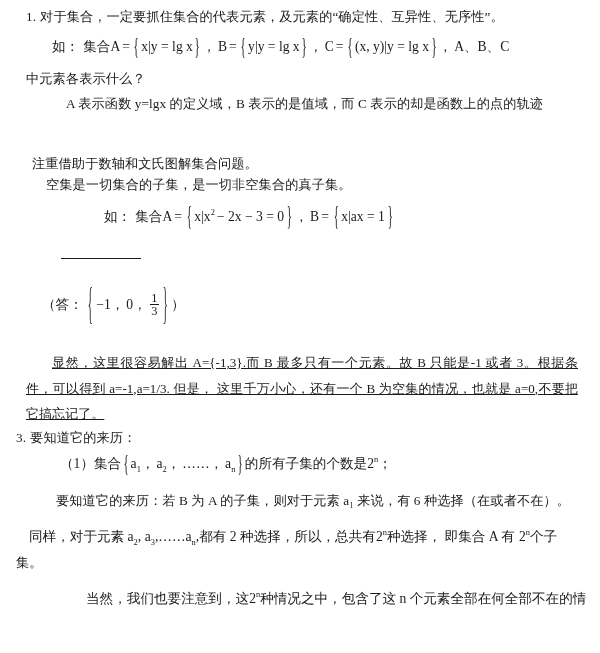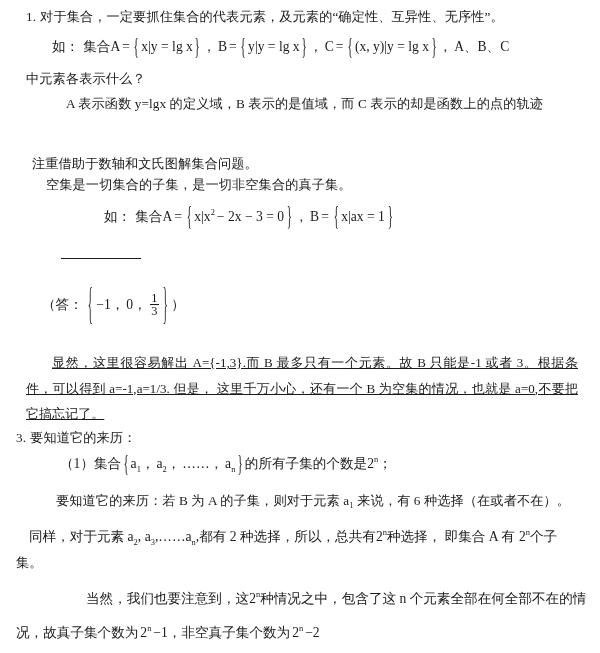--- a/index.html
+++ b/index.html
@@ -154,17 +154,14 @@
   <div class="abs math" style="left:16px; top:528px;margin-left:13px;">
     <span>同样，对于元素 </span><span>a</span><sub class="idx">2</sub><span>, </span><span>a</span><sub class="idx">3</sub><span>,</span><span>……</span><span>a</span><sub class="idx">n</sub><span>,</span><span>都有 2 种选择，所以，总共有</span><span>2</span><sup class="exp">n</sup><span>种选择， 即集合 A 有</span><span class="sp-med"></span><span>2</span><sup class="exp">n</sup><span>个子</span>
   </div>
 
   <div class="abs line" style="left:16px; top:556px;">集。</div>
 
   <div class="abs math" style="left:46px; top:590px;margin-left:40px;">
     <span>当然，我们也要注意到，这</span><span>2</span><sup class="exp">n</sup><span>种情况之中，包含了这 n 个元素全部在何全部不在的情</span>
   </div>
 
-  <div class="abs math" style="left:16px; top:624px;">
-    <span>况，故真子集个数为</span><span class="sp-thin"></span><span>2</span><sup class="exp">n</sup><span class="sp-thin"></span><span>−1，非空真子集个数为</span><span class="sp-thin"></span><span>2</span><sup class="exp">n</sup><span class="sp-thin"></span><span>−2</span>
-  </div>
 
 </div>
 
 </body></html>

